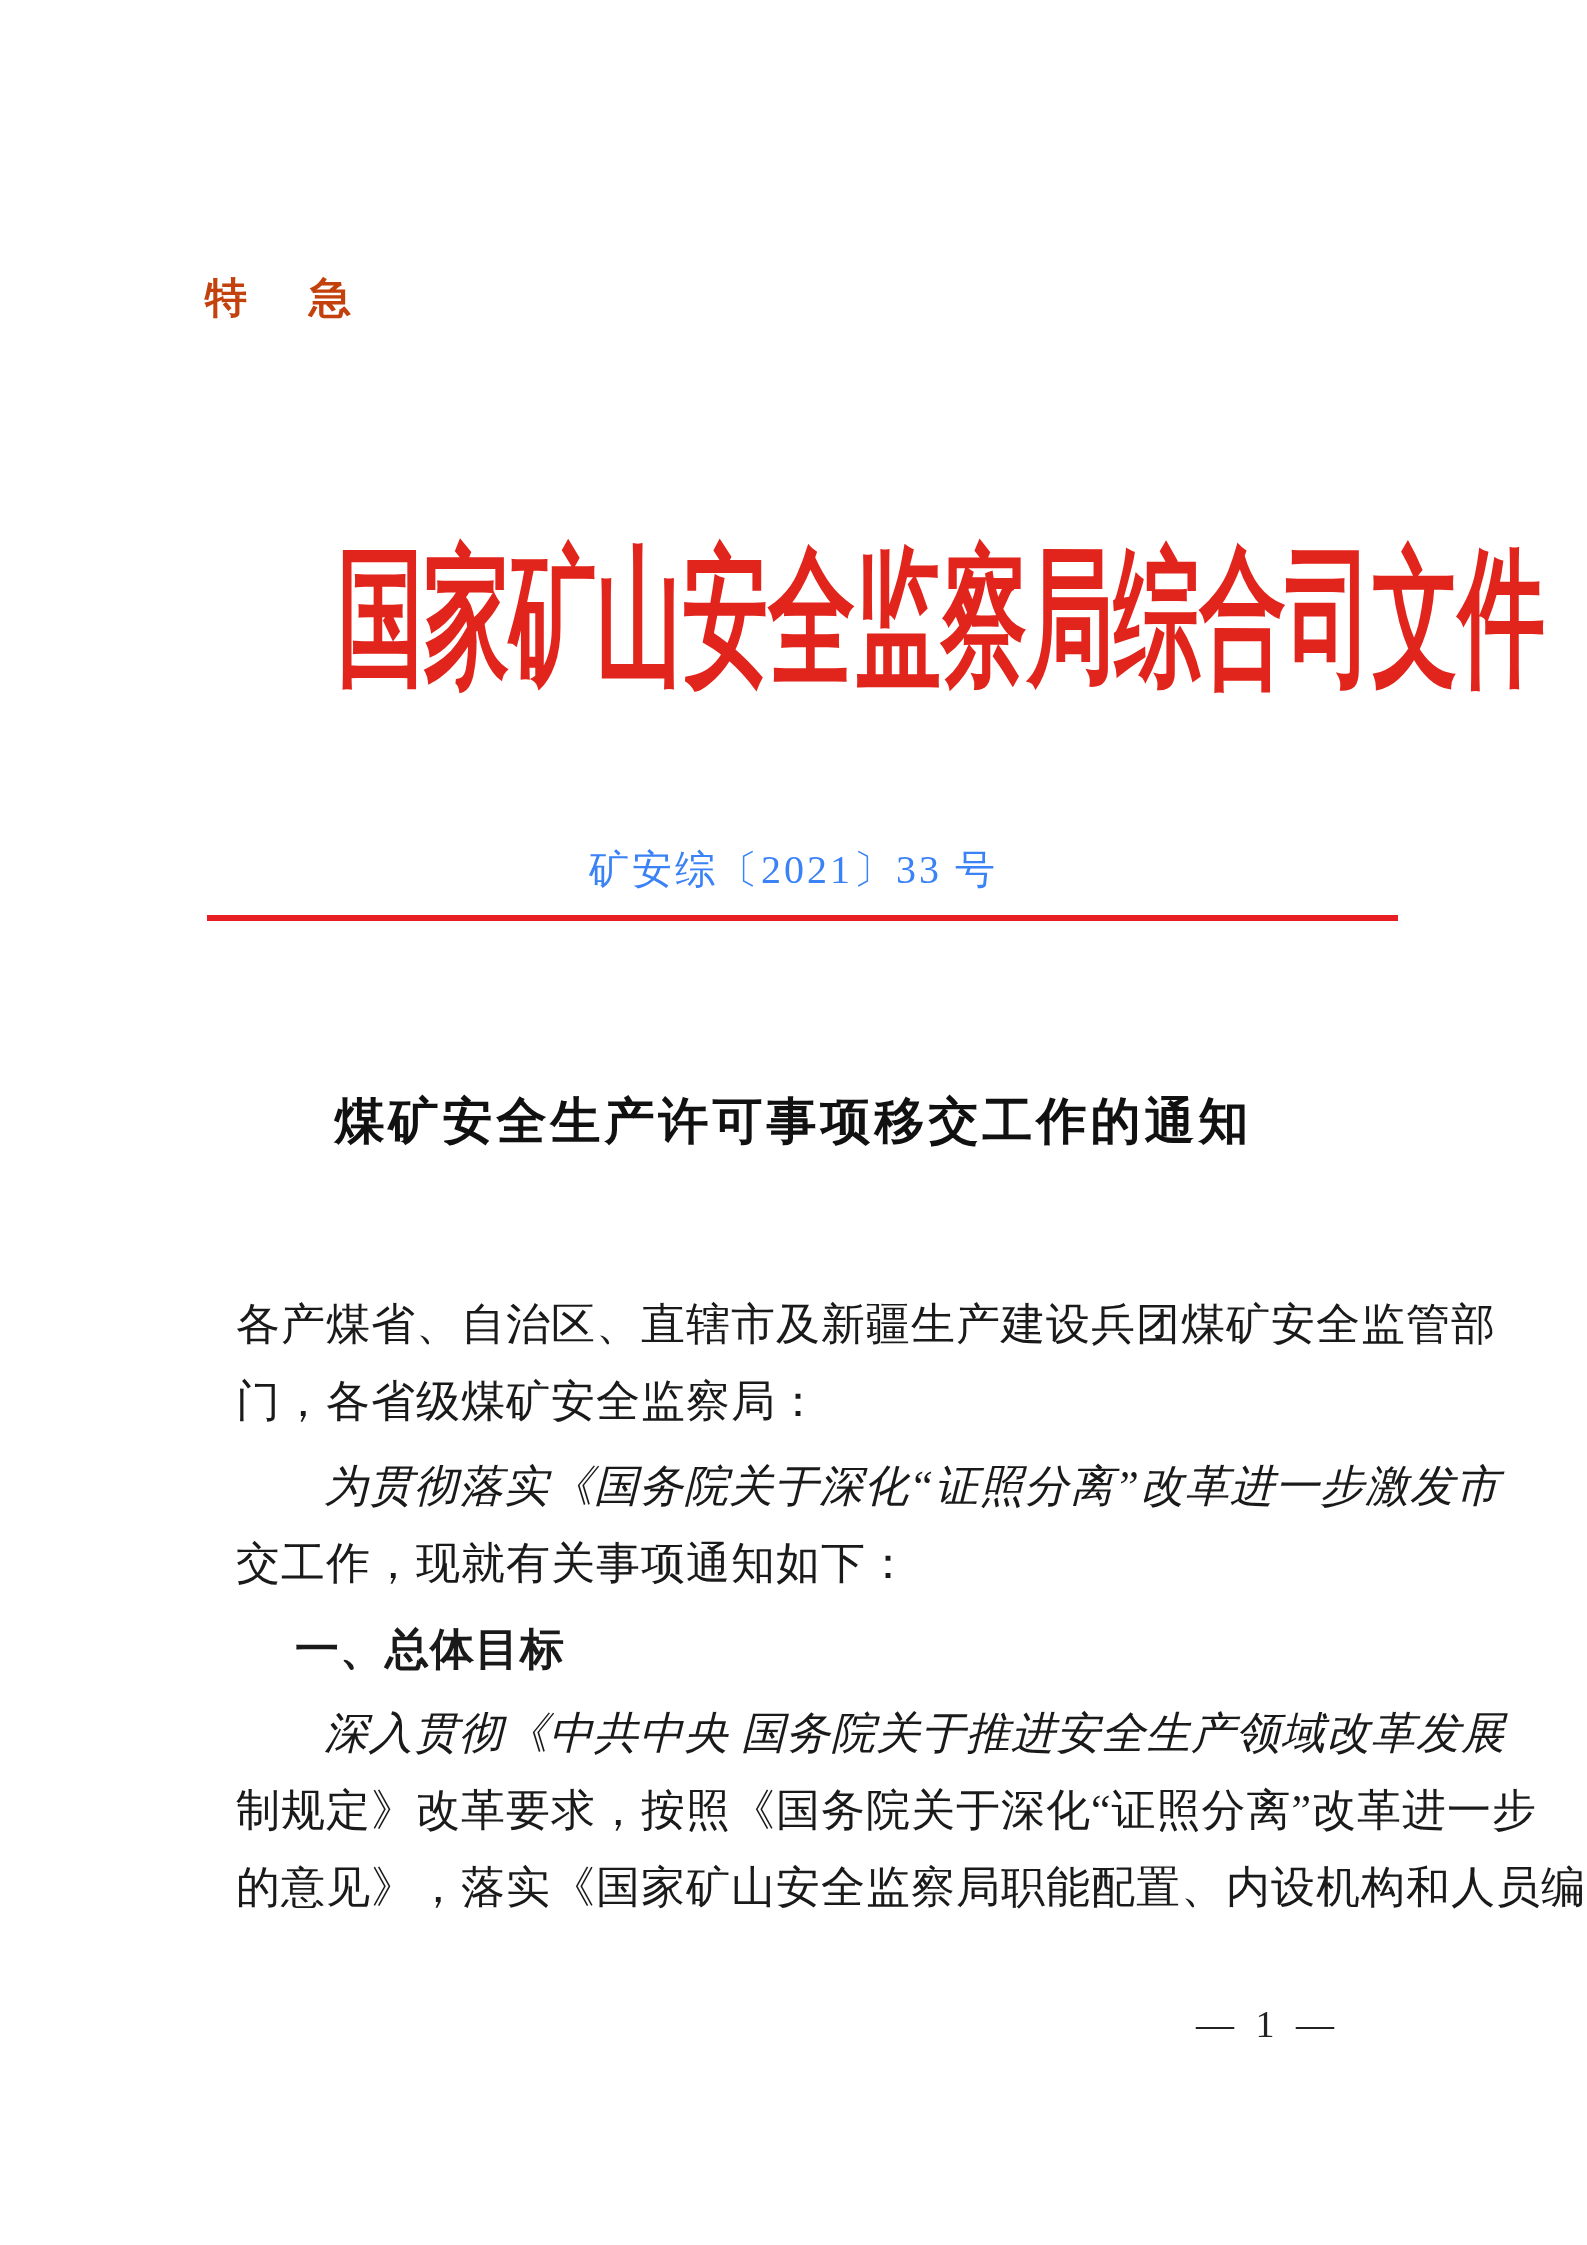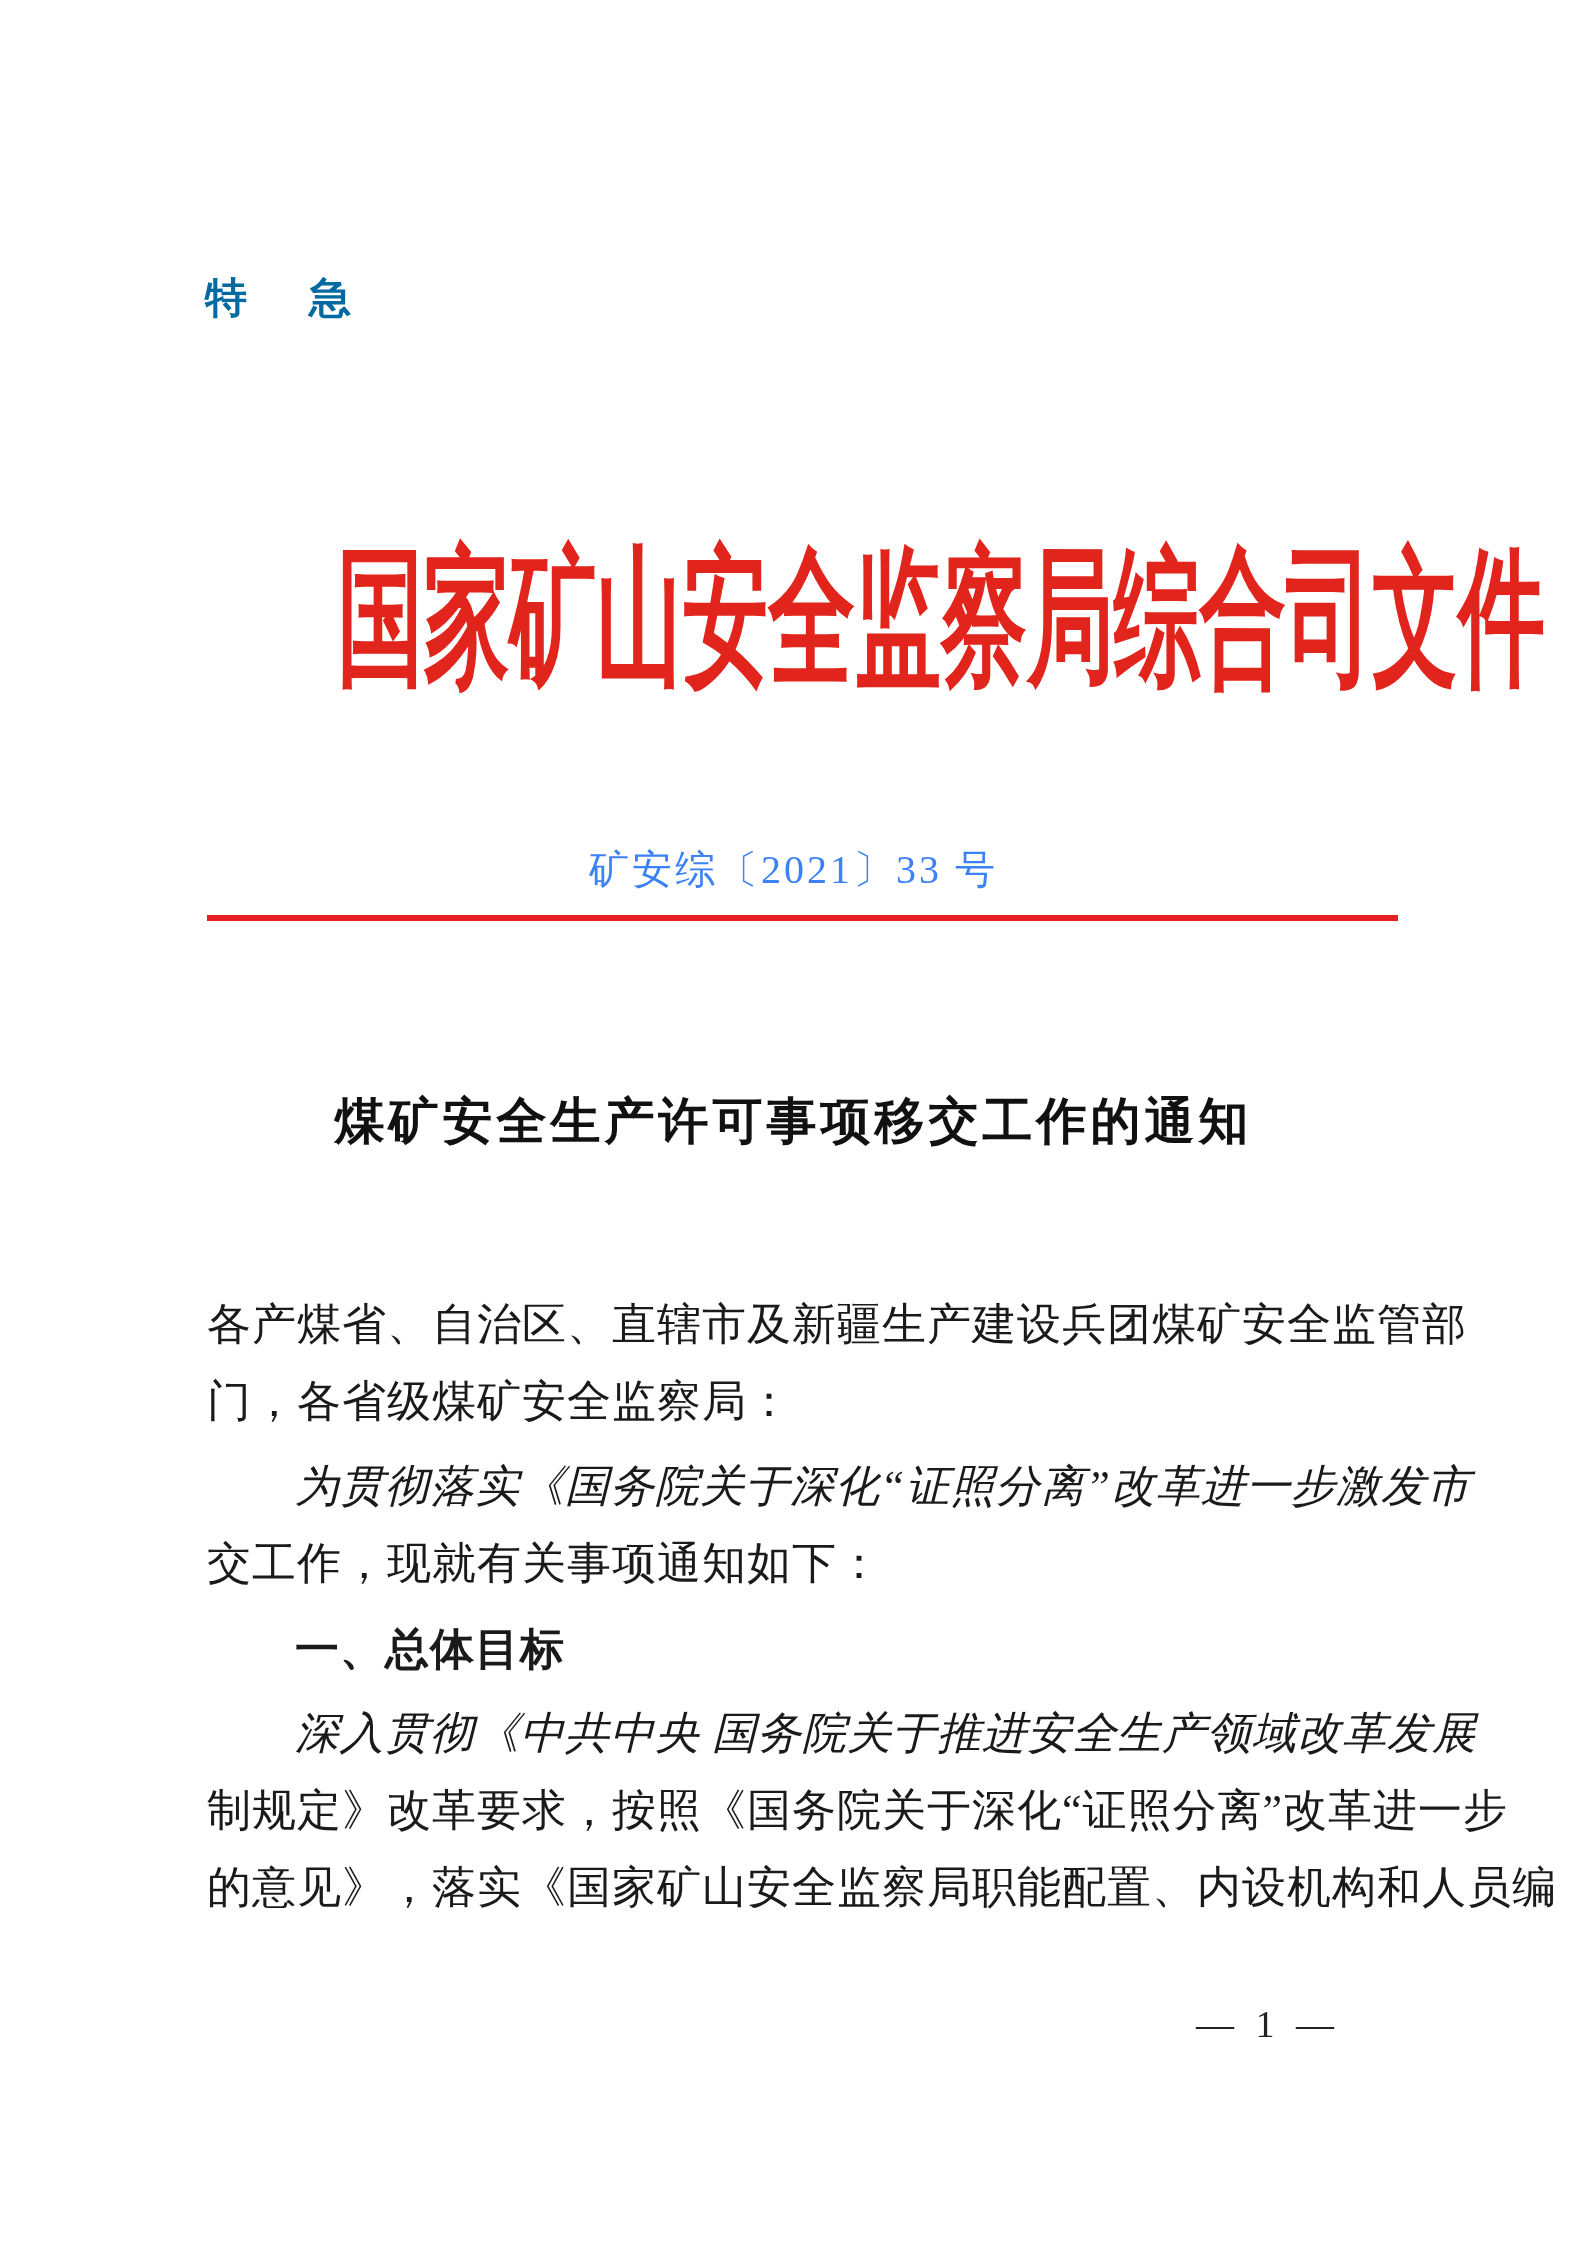--- a/index.html
+++ b/index.html
@@ -16,21 +16,21 @@
     background: #ffffff;
   }
   
   .urgent {
     position: absolute;
     left: 205px; top: 270px;
     font-family: "DejaVu Sans", "Liberation Sans", sans-serif;
     font-weight: bold;
     font-size: 42px;
     letter-spacing: 10px;
-    color: #0369a1;
+    color: #c2410c;
     white-space: pre;
   }
   
   .masthead {
     position: absolute;
     left: 0; top: 538px; width: 100%;
     text-align: center;
     font-family: "Liberation Serif", "DejaVu Serif", serif;
     font-weight: bold;
     font-size: 150px;
@@ -74,21 +74,21 @@
     position: absolute;
     left: 207px; top: 1286px;
     width: 1192px;
     font-size: 44px;
     line-height: 77px;
     color: #1a1a1a;
     font-family: "Liberation Serif", "DejaVu Serif", serif;
   }
   .doc-body .para { margin-top: 8px; }
   .doc-body .para:first-child { margin-top: 0; }
-  .doc-body .line { white-space: nowrap; letter-spacing: 1px; }
+  .doc-body .line { white-space: nowrap; letter-spacing: 1px; margin-left: 29px; }
   .doc-body .line.indent { text-indent: 88px; font-style: italic; }
   .doc-body .section-heading {
     font-family: "DejaVu Sans", "Liberation Sans", sans-serif;
     font-weight: bold;
     letter-spacing: 1px;
     text-indent: 88px;
     margin-top: 8px;
   }
   
   .page-number {

